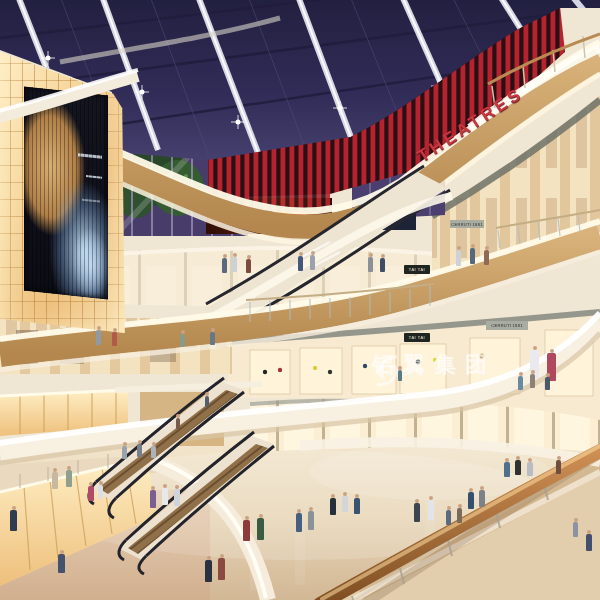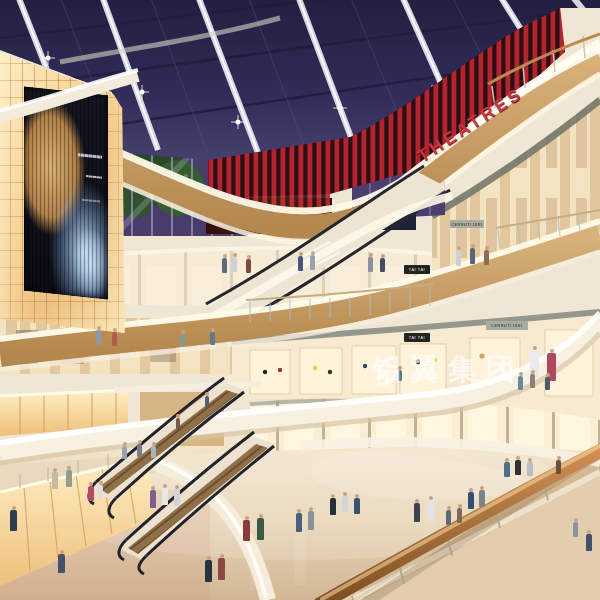--- a/index.html
+++ b/index.html
@@ -28,21 +28,21 @@
   .admark{position:absolute;background:rgba(225,235,248,.8);}
   .fg{z-index:5;}
   .person{position:absolute;z-index:6;border-radius:2px 2px 1px 1px;}
   .person::before{content:"";position:absolute;top:-4px;left:50%;margin-left:-2px;
     width:4px;height:4px;border-radius:50%;background:#c9a183;}
   .sign{position:absolute;z-index:7;display:flex;align-items:center;justify-content:center;
     overflow:hidden;white-space:nowrap;}
   .theatres{left:414px;top:150px;transform:rotate(-33deg);transform-origin:0 0;z-index:7;position:absolute;
     font-weight:bold;font-size:17px;letter-spacing:4px;color:#c9373f;text-shadow:0 1px 1px #5c141b;}
   .watermark{position:absolute;left:372px;top:350px;z-index:8;display:flex;align-items:flex-end;gap:6px;
-    color:rgba(255,255,255,.62);font-size:29px;font-weight:bold;letter-spacing:9px;
+    color:rgba(255,255,255,.62);font-size:22px;font-weight:bold;letter-spacing:9px;
     font-family:"DejaVu Sans","Liberation Sans",sans-serif;text-shadow:0 0 2px rgba(255,255,255,.25);}
   .shopsign{background:#20261f;color:#ece8de;font-size:4px;letter-spacing:.5px;border-radius:1px;}
   .cerruti{background:#a9aca1;color:#2b2b2b;font-size:4px;letter-spacing:.3px;}
 </style>
 </head>
 <body>
 
 <div class="stage">
 
 <svg class="bg" width="600" height="600" viewBox="0 0 600 600">

